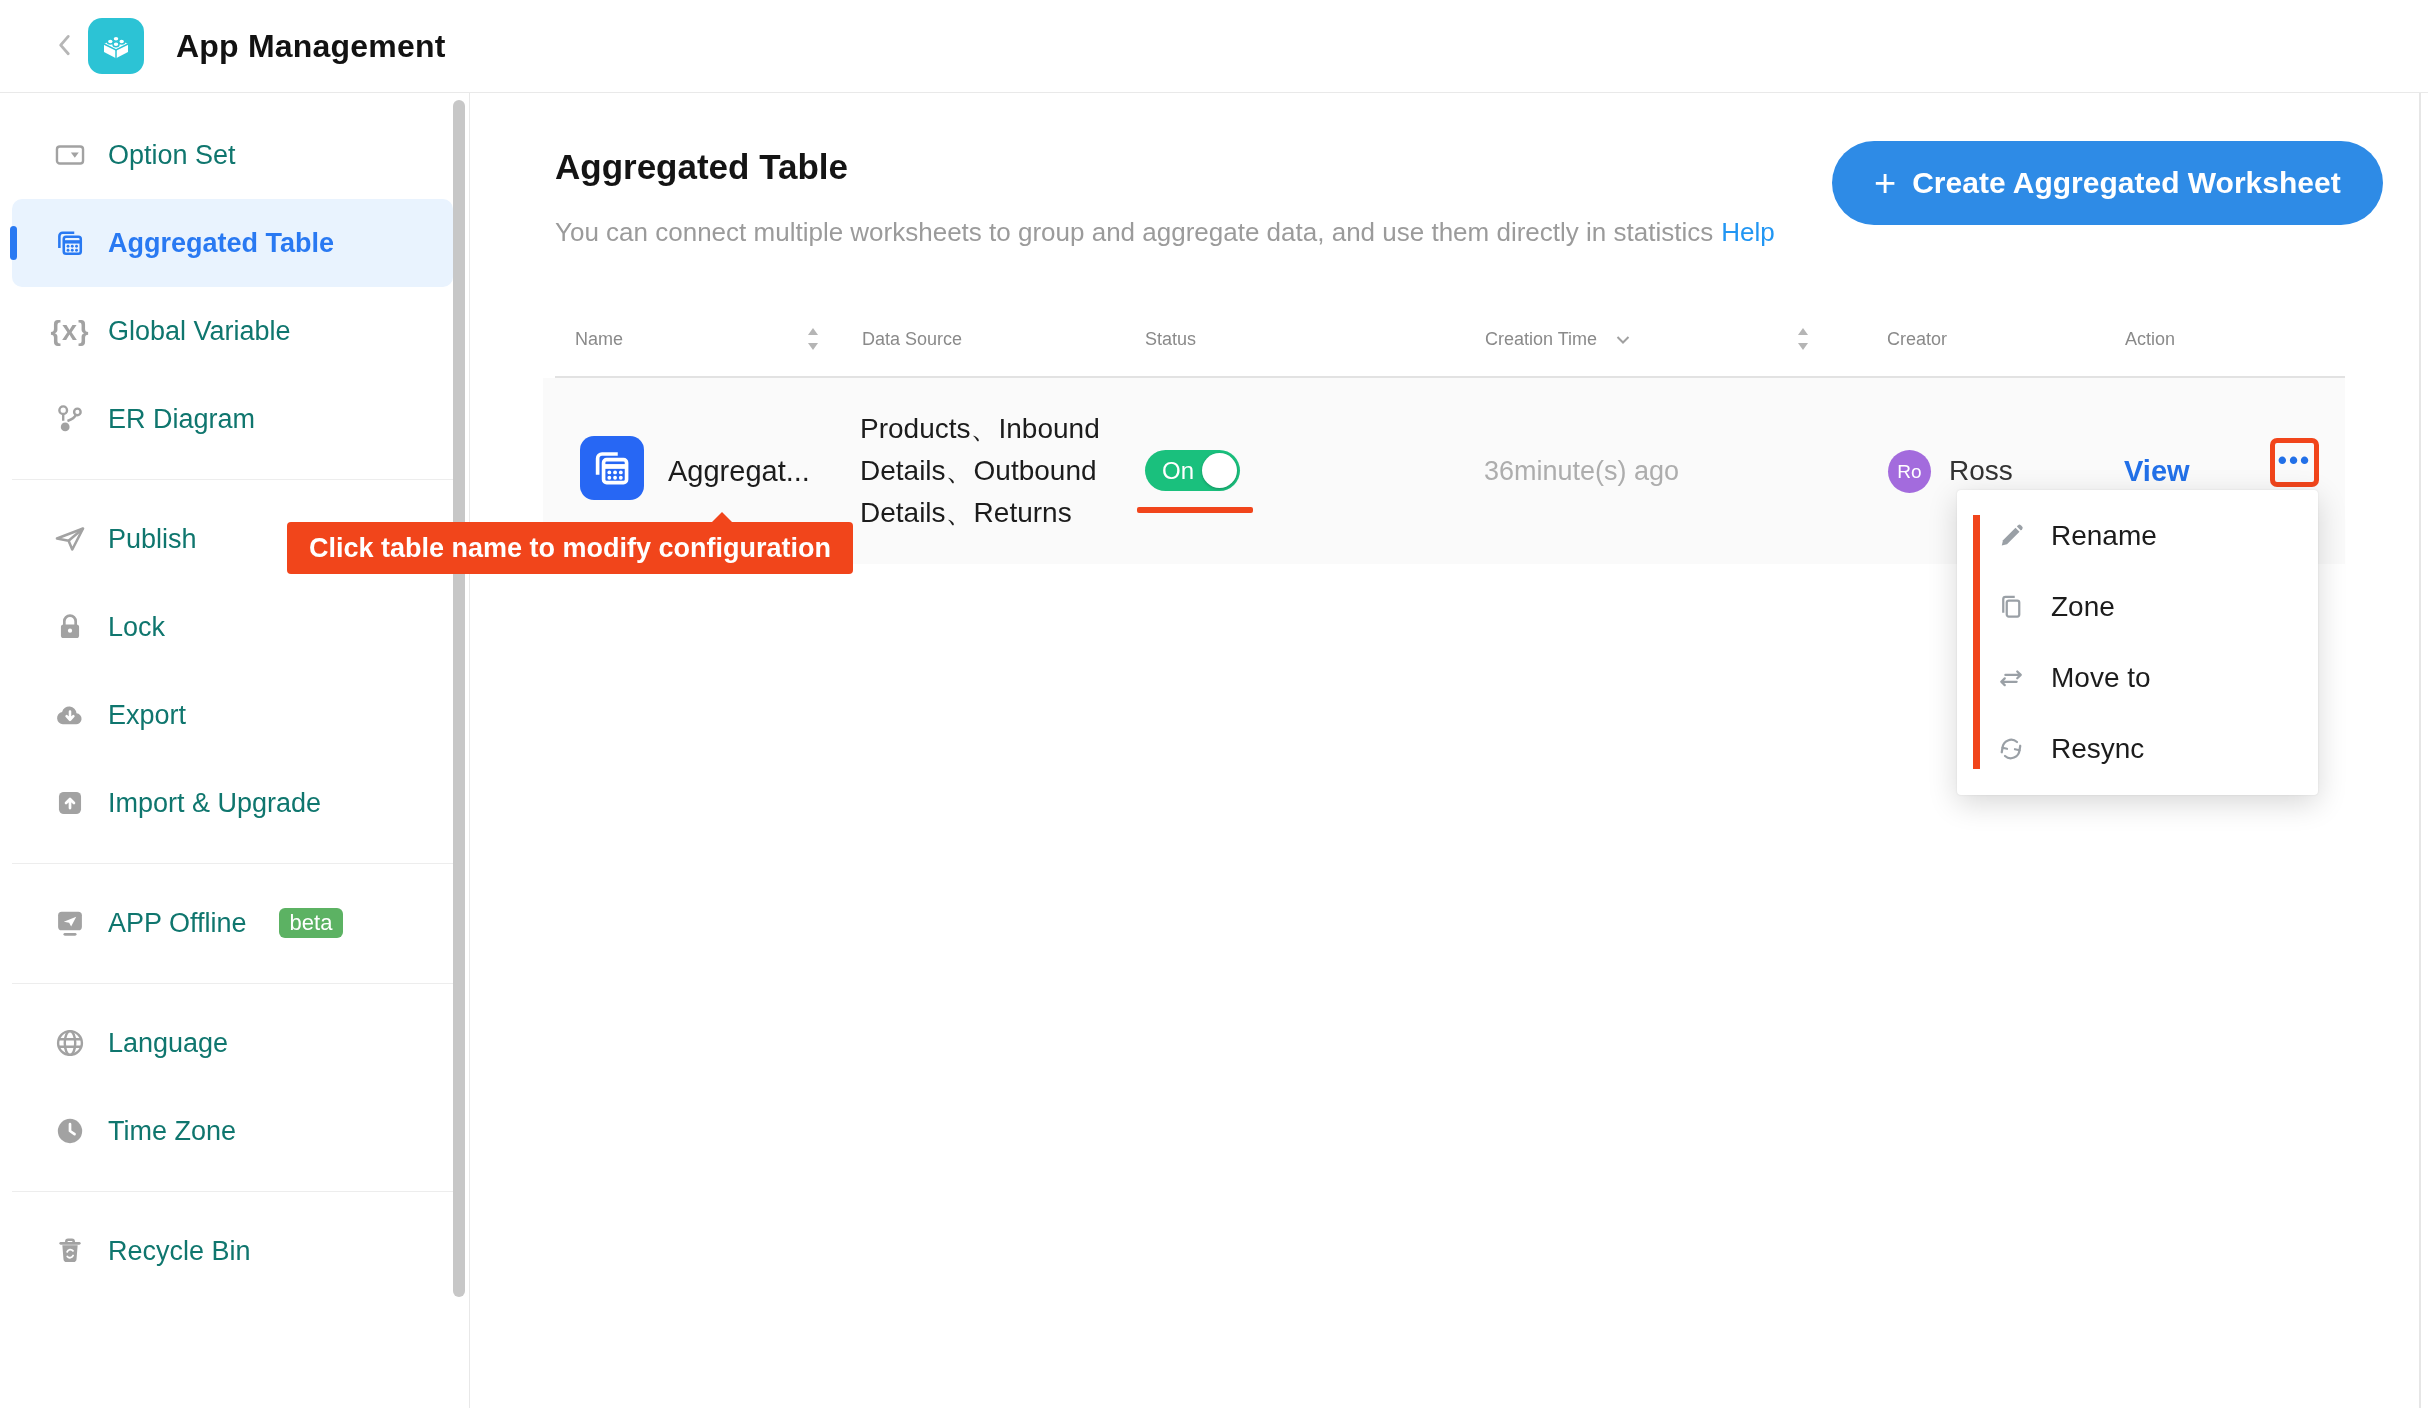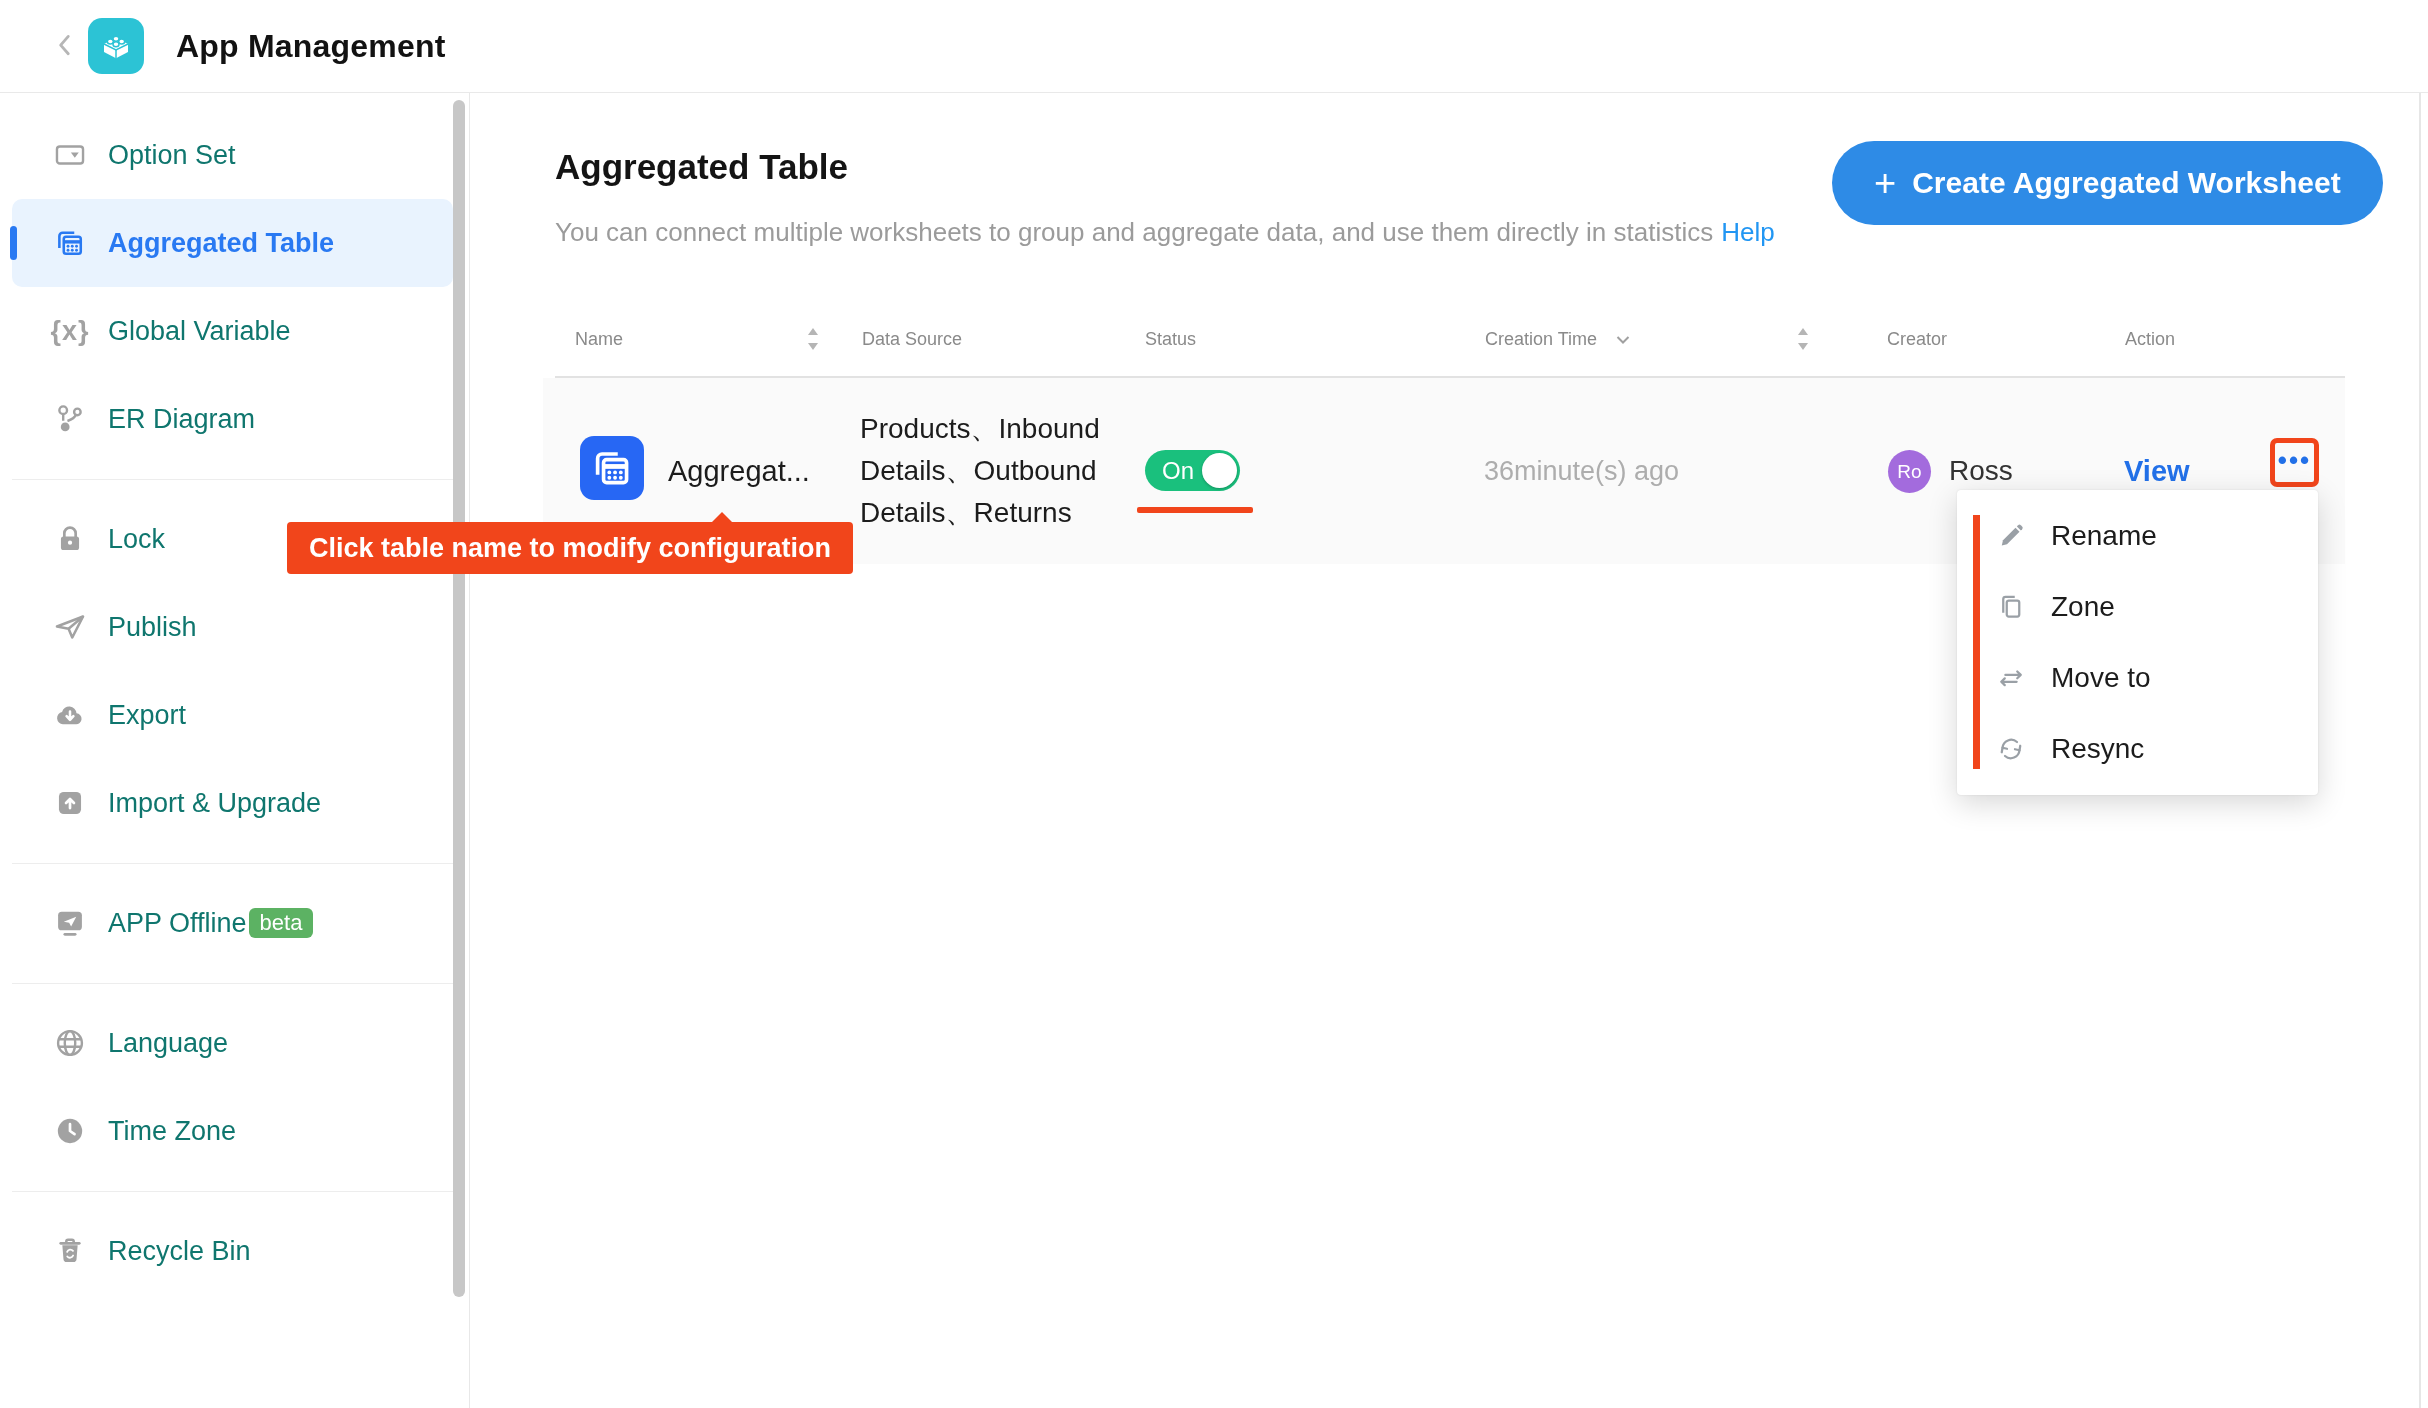--- a/index.html
+++ b/index.html
@@ -25,21 +25,21 @@
   .sb-item .ic { width:36px; height:36px; display:flex; align-items:center; justify-content:center;
     color:#a2a2a2; flex:none; }
   .sb-item .lbl { margin-left:20px; font-size:27px; color:#0f766e; white-space:nowrap; }
   .sb-item.active { background:#e9f3fe; border-radius:10px; margin:0 16px 0 12px; padding-left:40px; }
   .sb-item.active .lbl { color:#2979f2; font-weight:bold; }
   .sb-item.active .ic { color:#2979f2; }
   .accent { position:absolute; left:-2px; top:50%; transform:translateY(-50%);
     width:7px; height:34px; background:#2979f2; border-radius:4px; }
   .sb-div { height:1px; background:#ededed; margin:16px 16px 15px 12px; }
   .vx { font-size:27px; color:#a2a2a2; font-weight:bold; letter-spacing:1px; }
-  .beta { margin-left:2px; background:#5cb263; color:#fff; font-size:22px;
+  .beta { margin-left:32px; background:#5cb263; color:#fff; font-size:22px;
     padding:4px 11px; border-radius:6px; line-height:1; }
 
   
   .main { position:absolute; left:471px; top:93px; width:1957px; height:1315px; background:#fff; }
   .page-title { position:absolute; left:84px; top:54px; font-size:35px; font-weight:bold; color:#141414; }
   .page-desc { position:absolute; left:84px; top:124px; font-size:26px; color:#9b9b9b; white-space:nowrap; }
   .help-link { color:#2196f3; margin-left:8px; cursor:pointer; }
   .create-btn { position:absolute; left:1361px; top:48px; height:84px; border-radius:42px;
     background:#2e8be6; color:#fff; border:none; display:inline-flex; align-items:center;
     padding:0 42px; font-size:30px; font-weight:bold; cursor:pointer;
@@ -171,37 +171,37 @@
           <circle cx="8.6" cy="17.6" r="3.1" fill="currentColor" stroke="none"></circle>
         </svg>
       </span>
       <span class="lbl">ER Diagram</span>
     </div>
 
     <div class="sb-div"></div>
 
     <div class="sb-item">
       <span class="ic">
+        <svg viewBox="0 0 24 24" width="34" height="34" fill="none" stroke="currentColor" stroke-width="1.8" stroke-linejoin="round">
+          <path d="M2.8 11.6 L21.2 4.6 L13.6 19.4 L11 13.2 Z"></path>
+          <path d="M21.2 4.6 L11 13.2"></path>
+        </svg>
+      </span>
+      <span class="lbl">Publish</span>
+    </div>
+
+    <div class="sb-item">
+      <span class="ic">
         <svg viewBox="0 0 24 24" width="34" height="34">
           <path d="M8 10.5 V8 a4 4 0 0 1 8 0 v2.5" fill="none" stroke="currentColor" stroke-width="1.9"></path>
           <rect x="5.6" y="10.2" width="12.8" height="9.6" rx="1.8" fill="currentColor"></rect>
           <circle cx="12" cy="14.6" r="1.5" fill="#fff"></circle>
         </svg>
       </span>
       <span class="lbl">Lock</span>
-    </div>
-
-    <div class="sb-item">
-      <span class="ic">
-        <svg viewBox="0 0 24 24" width="34" height="34" fill="none" stroke="currentColor" stroke-width="1.8" stroke-linejoin="round">
-          <path d="M2.8 11.6 L21.2 4.6 L13.6 19.4 L11 13.2 Z"></path>
-          <path d="M21.2 4.6 L11 13.2"></path>
-        </svg>
-      </span>
-      <span class="lbl">Publish</span>
     </div>
 
     <div class="sb-item">
       <span class="ic">
         <svg viewBox="0 0 24 24" width="34" height="34">
           <path d="M7 18.5 a4.4 4.4 0 0 1 -.6-8.7 a5.2 5.2 0 0 1 10.2 1 a3.8 3.8 0 0 1 -.6 7.7 z" fill="currentColor"></path>
           <path d="M12 9.5 v5.4 M9.6 12.8 L12 15.4 L14.4 12.8" fill="none" stroke="#fff" stroke-width="1.8" stroke-linecap="round" stroke-linejoin="round"></path>
         </svg>
       </span>
       <span class="lbl">Export</span>

